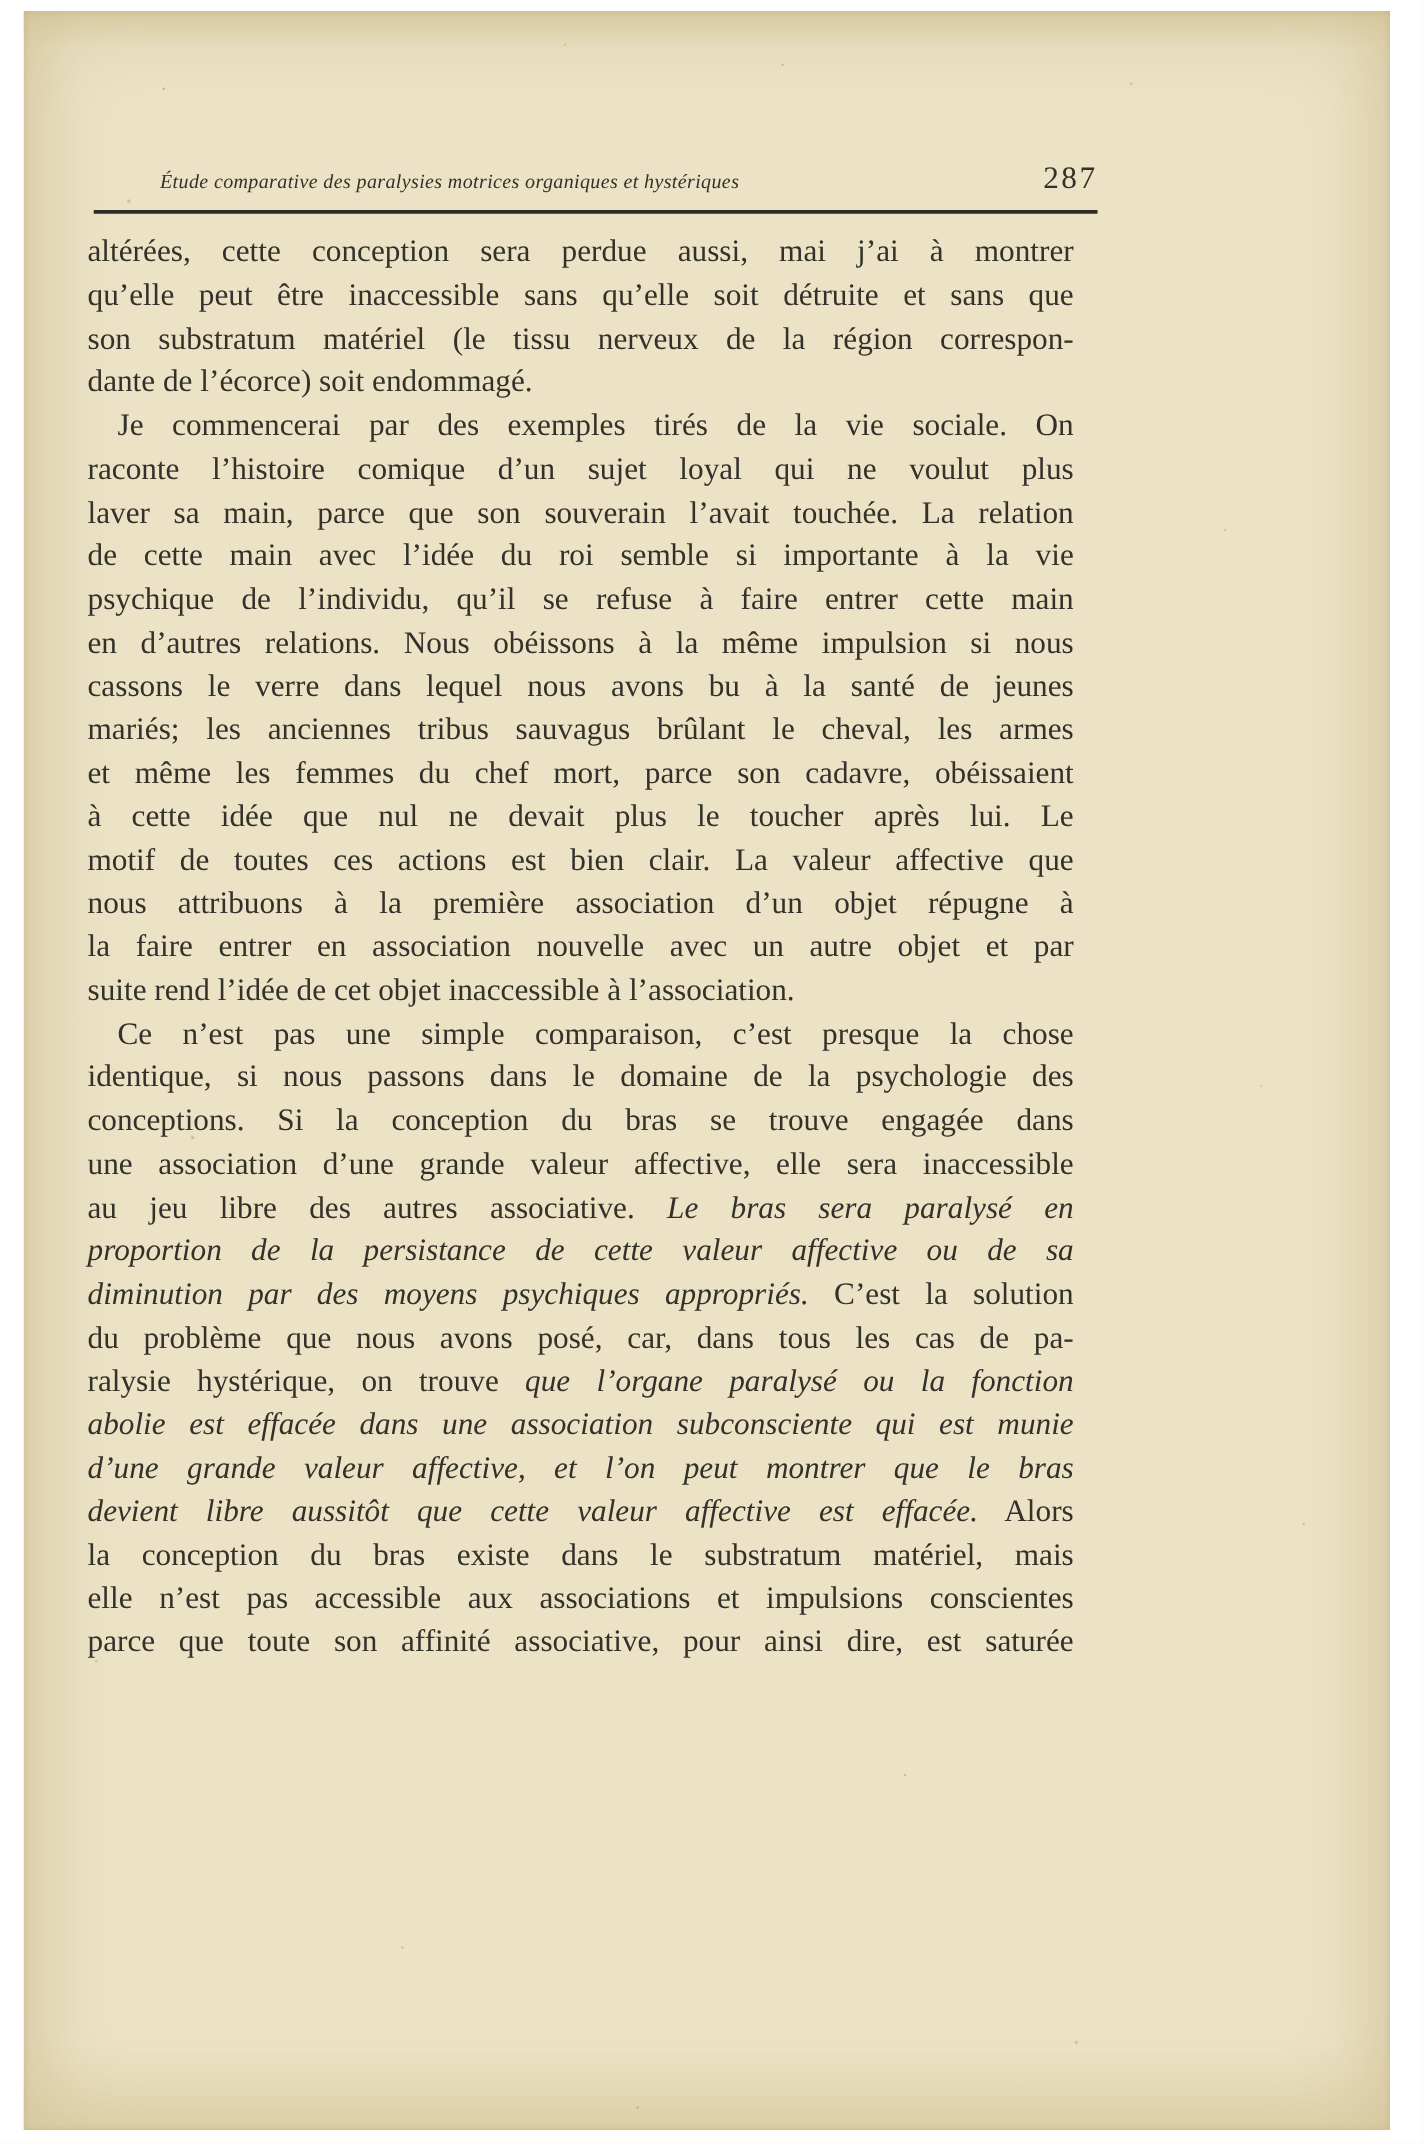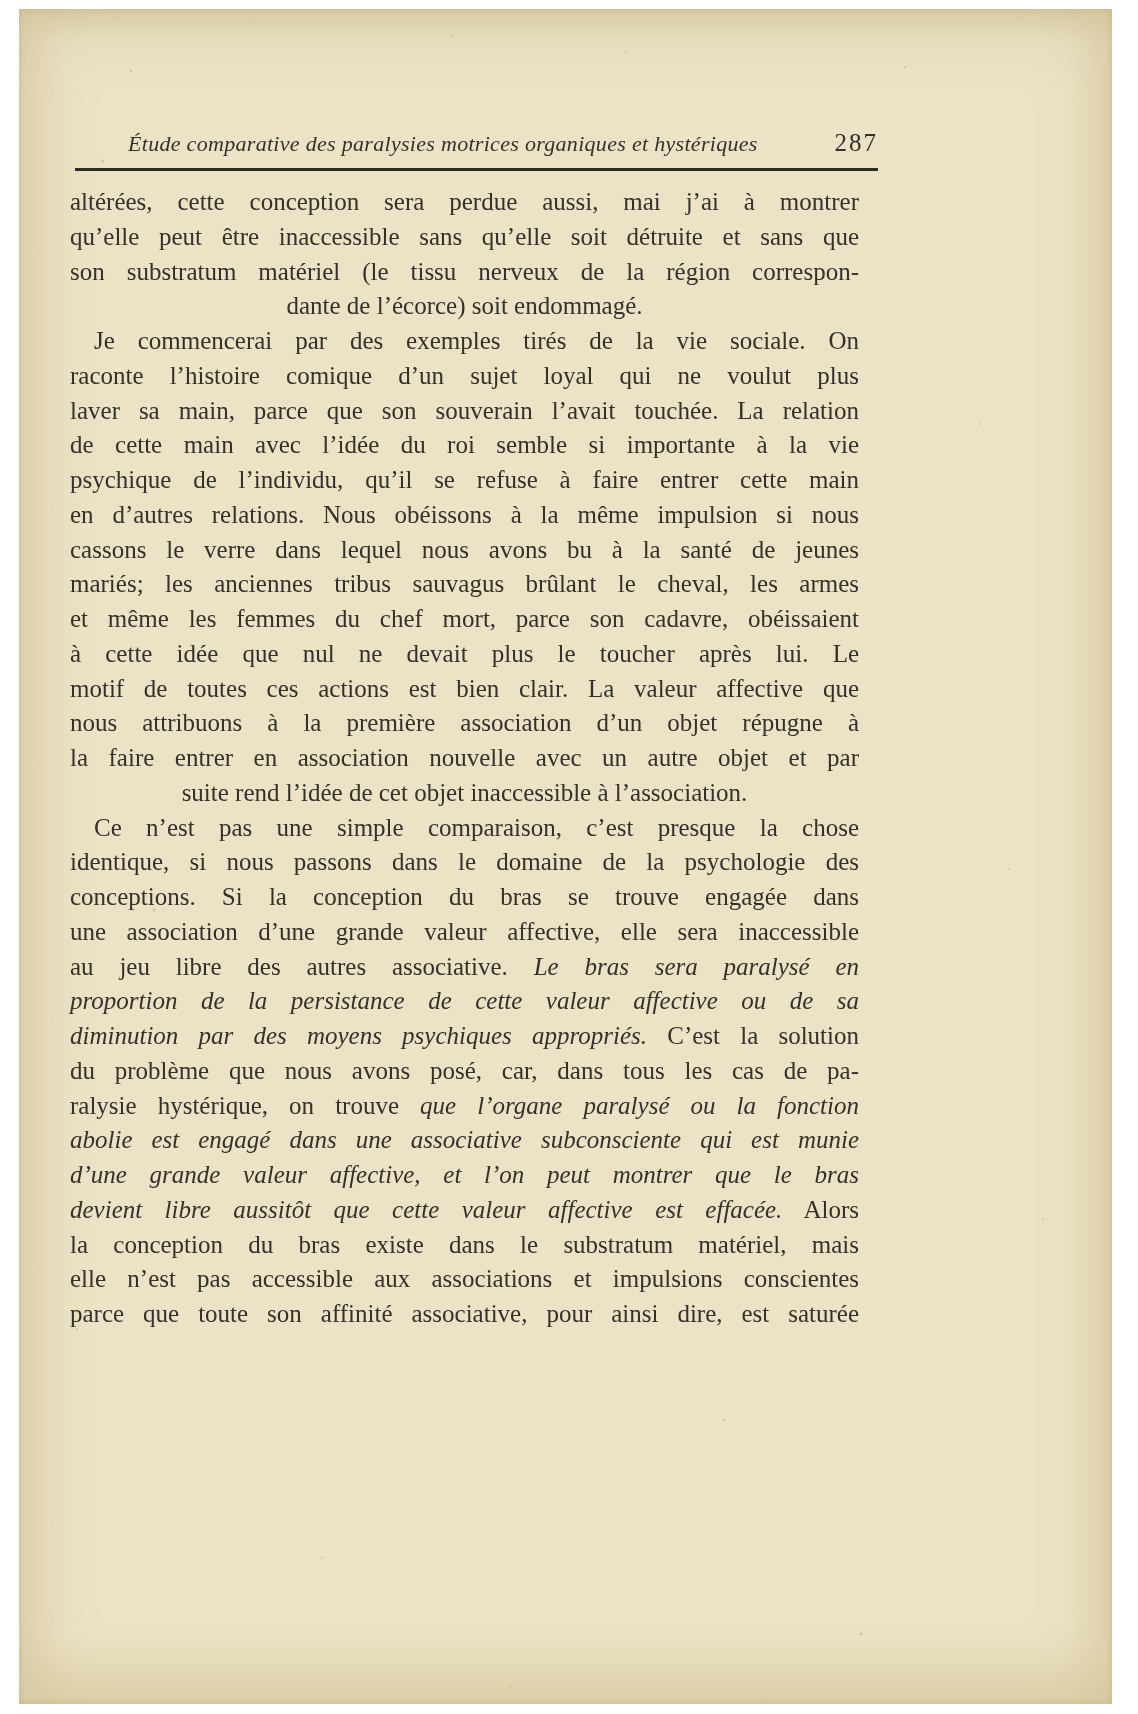--- a/index.html
+++ b/index.html
@@ -57,42 +57,42 @@
     width: 803px;
     display: flex;
     justify-content: space-between;
     align-items: baseline;
     border-bottom: 3px solid #2e2c24;
     padding-bottom: 11px;
     color: #33312a;
   }
   .running-head .title {
     font-style: italic;
-    font-size: 22px;
+    font-size: 16px;
     letter-spacing: 0.3px;
     padding-left: 53px;
     white-space: nowrap;
   }
   .running-head .pagenum {
     font-size: 25px;
     letter-spacing: 2px;
   }
   .body-text {
     position: absolute;
     left: 51px;
     top: 176px;
     width: 789px;
     color: #33312a;
     font-size: 25px;
   }
   .line {
     height: 34.75px;
     line-height: 34.75px;
     white-space: normal;
-    text-align: center;
+    text-align: left;
   }
   .line.j {
     text-align: justify;
     text-align-last: justify;
   }
   .line.ind {
     text-indent: 24px;
   }
   .it {
     font-style: italic;
@@ -131,21 +131,21 @@
         <div class="line"><span>suite rend l’idée de cet objet inaccessible à l’association.</span></div>
         <div class="line j ind"><span>Ce n’est pas une simple comparaison, c’est presque la chose</span></div>
         <div class="line j"><span>identique, si nous passons dans le domaine de la psychologie des</span></div>
         <div class="line j"><span>conceptions. Si la conception du bras se trouve engagée dans</span></div>
         <div class="line j"><span>une association d’une grande valeur affective, elle sera inaccessible</span></div>
         <div class="line j"><span>au jeu libre des autres associative. </span><span class="it">Le bras sera paralysé en</span></div>
         <div class="line j"><span class="it">proportion de la persistance de cette valeur affective ou de sa</span></div>
         <div class="line j"><span class="it">diminution par des moyens psychiques appropriés.</span><span> C’est la solution</span></div>
         <div class="line j"><span>du problème que nous avons posé, car, dans tous les cas de pa-</span></div>
         <div class="line j"><span>ralysie hystérique, on trouve </span><span class="it">que l’organe paralysé ou la fonction</span></div>
-        <div class="line j"><span class="it">abolie est engagé dans une associative subconsciente qui est munie</span></div>
+        <div class="line j"><span class="it">abolie est effacée dans une association subconsciente qui est munie</span></div>
         <div class="line j"><span class="it">d’une grande valeur affective, et l’on peut montrer que le bras</span></div>
         <div class="line j"><span class="it">devient libre aussitôt que cette valeur affective est effacée.</span><span> Alors</span></div>
         <div class="line j"><span>la conception du bras existe dans le substratum matériel, mais</span></div>
         <div class="line j"><span>elle n’est pas accessible aux associations et impulsions conscientes</span></div>
         <div class="line j"><span>parce que toute son affinité associative, pour ainsi dire, est saturée</span></div>
       </div>
   </div>
 </div>
 
 </body></html>

